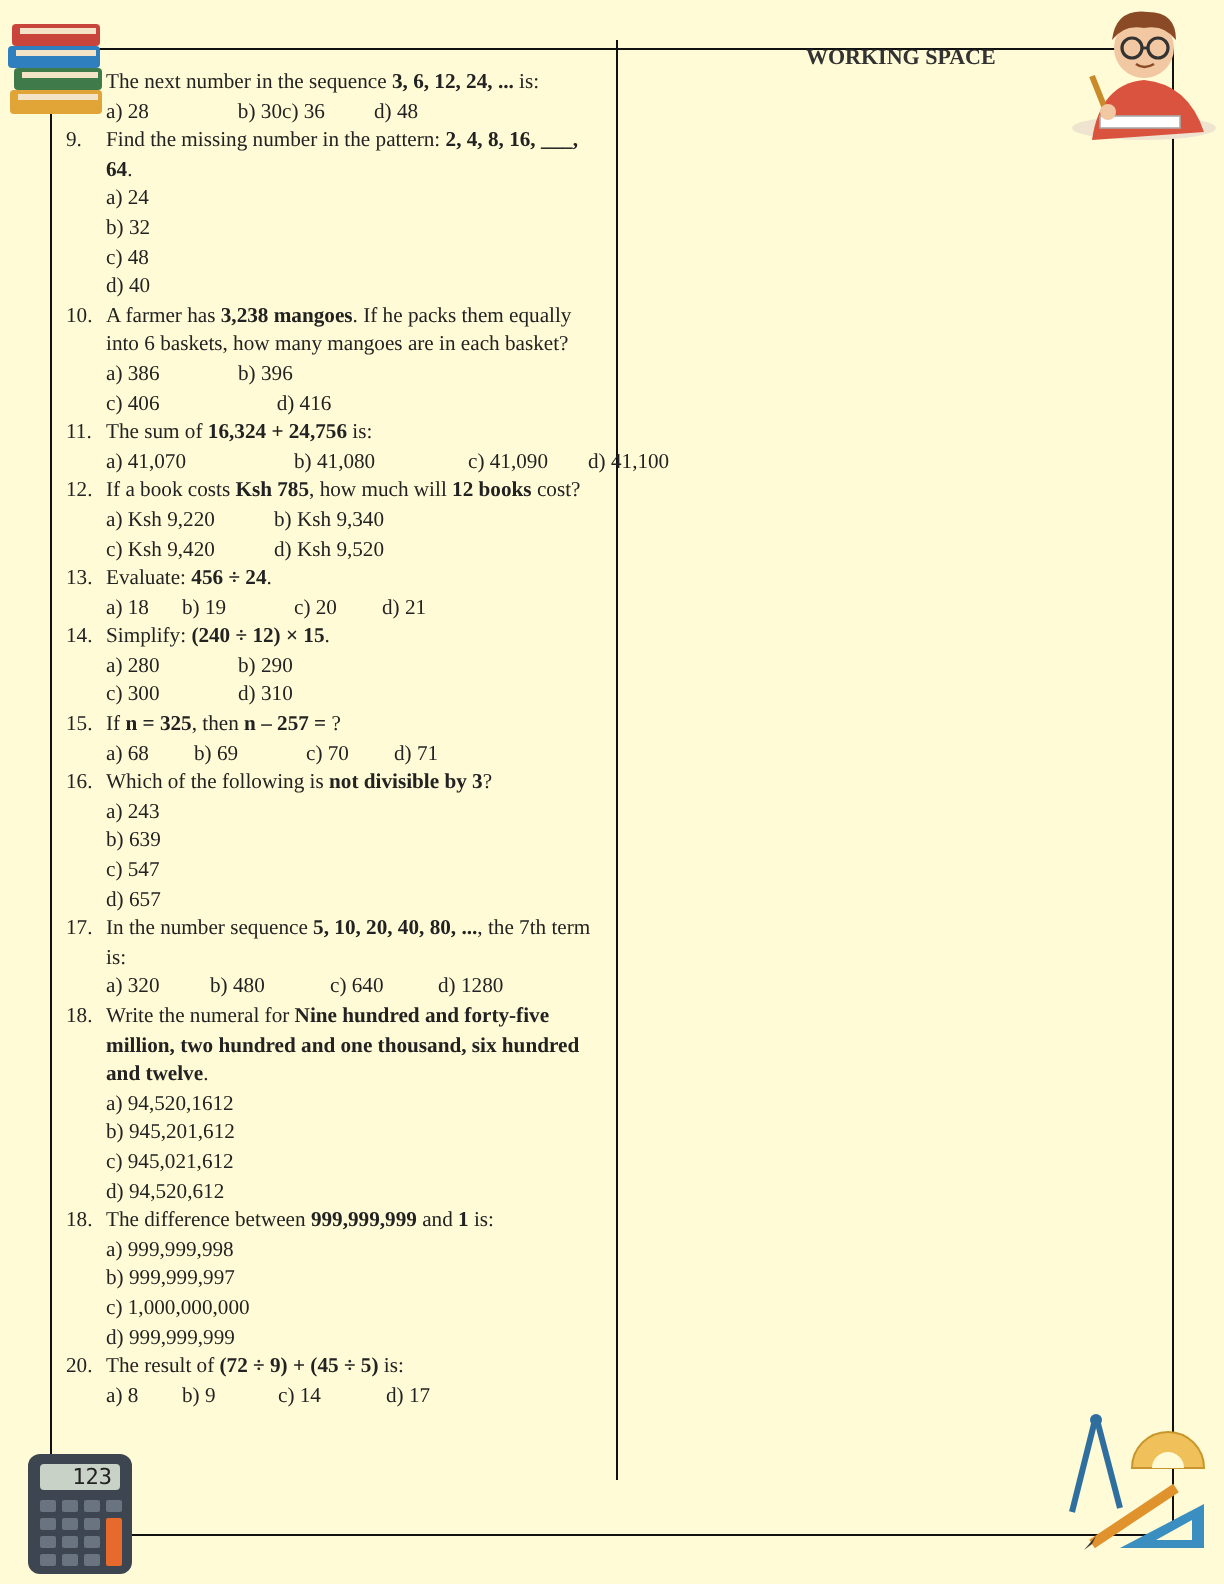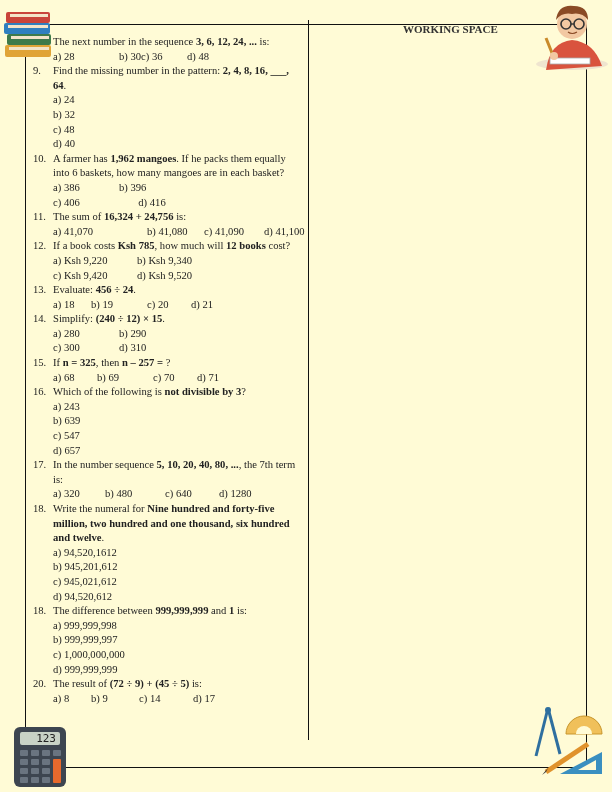--- a/index.html
+++ b/index.html
@@ -53,27 +53,27 @@
       <div class="opts-row"><span style="width: 40px;">a) 28</span><span style="width: 48px; text-align: right;">b) 30</span><span style="width: 46px;">c) 36</span><span style="width: 40px;">d) 48</span></div>
     </div>
     <div class="q-block">
       <div class="q"><span class="qnum">9.</span><span>Find the missing number in the pattern: </span><b>2, 4, 8, 16, ___, 64</b><span>.</span></div>
       <div class="opts-col"><span>a) 24</span></div>
       <div class="opts-col"><span>b) 32</span></div>
       <div class="opts-col"><span>c) 48</span></div>
       <div class="opts-col"><span>d) 40</span></div>
     </div>
     <div class="q-block">
-      <div class="q"><span class="qnum">10.</span><span>A farmer has </span><b>1,962 mangoes</b><span>. If he packs them equally into 6 baskets, how many mangoes are in each basket?</span></div>
+      <div class="q"><span class="qnum">10.</span><span>A farmer has </span><b>3,238 mangoes</b><span>. If he packs them equally into 6 baskets, how many mangoes are in each basket?</span></div>
       <div class="opts-row"><span style="width: 66px;">a) 386</span><span style="width: 66px;">b) 396</span></div>
       <div class="opts-row"><span style="width: 66px;">c) 406</span><span style="width: 66px; text-align: center;">d) 416</span></div>
     </div>
     <div class="q-block">
       <div class="q"><span class="qnum">11.</span><span>The sum of </span><b>16,324 + 24,756</b><span> is:</span></div>
-      <div class="opts-row"><span style="width: 57px;">a) 41,070</span><span style="width: 57px; padding-left: 37px;">b) 41,080</span><span style="width: 60px;">c) 41,090</span><span style="width: 50px;">d) 41,100</span></div>
+      <div class="opts-row"><span style="width: 57px;">a) 41,070</span><span style="width: 57px; padding-left: 37px;">b) 41,080</span><span style="width: 60px; margin-left: 30px;">c) 41,090</span><span style="width: 50px;">d) 41,100</span></div>
     </div>
     <div class="q-block">
       <div class="q"><span class="qnum">12.</span><span>If a book costs </span><b>Ksh 785</b><span>, how much will </span><b>12 books</b><span> cost?</span></div>
       <div class="opts-row"><span style="width: 84px;">a) Ksh 9,220</span><span style="width: 84px;">b) Ksh 9,340</span></div>
       <div class="opts-row"><span style="width: 84px;">c) Ksh 9,420</span><span style="width: 84px;">d) Ksh 9,520</span></div>
     </div>
     <div class="q-block">
       <div class="q"><span class="qnum">13.</span><span>Evaluate: </span><b>456 ÷ 24</b><span>.</span></div>
       <div class="opts-row"><span style="width: 38px;">a) 18</span><span style="width: 56px;">b) 19</span><span style="width: 44px;">c) 20</span><span style="width: 40px;">d) 21</span></div>
     </div>

